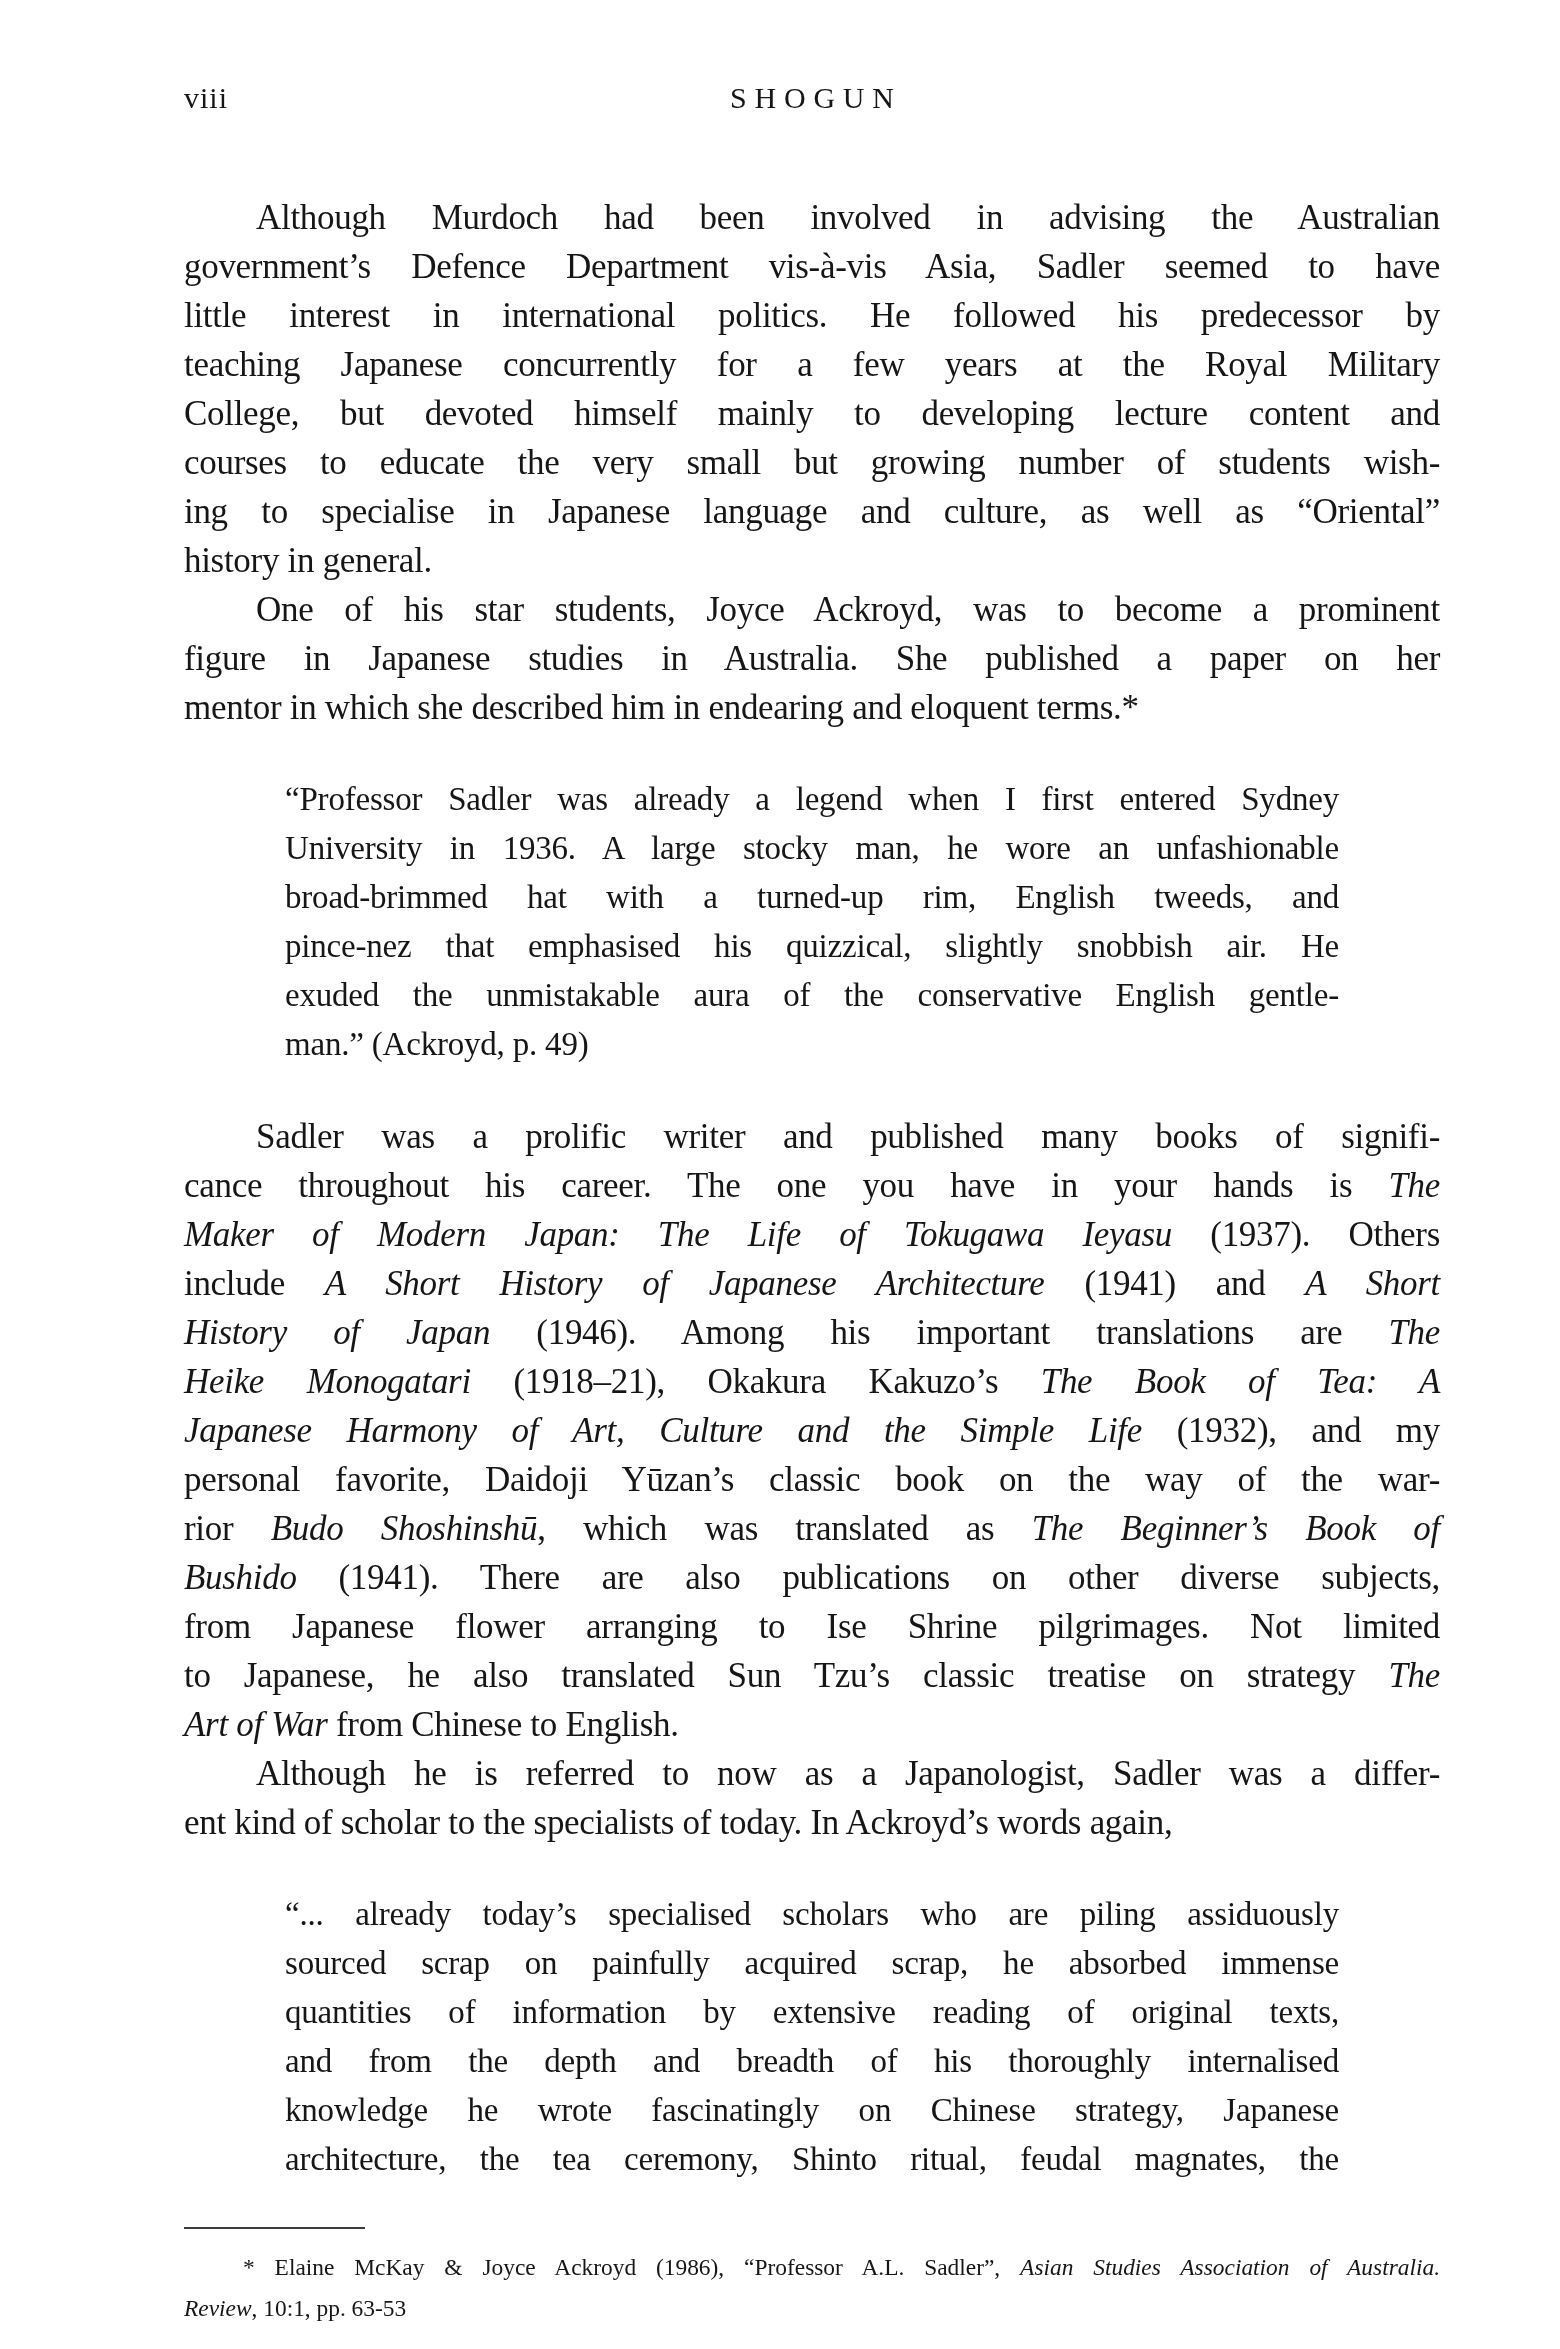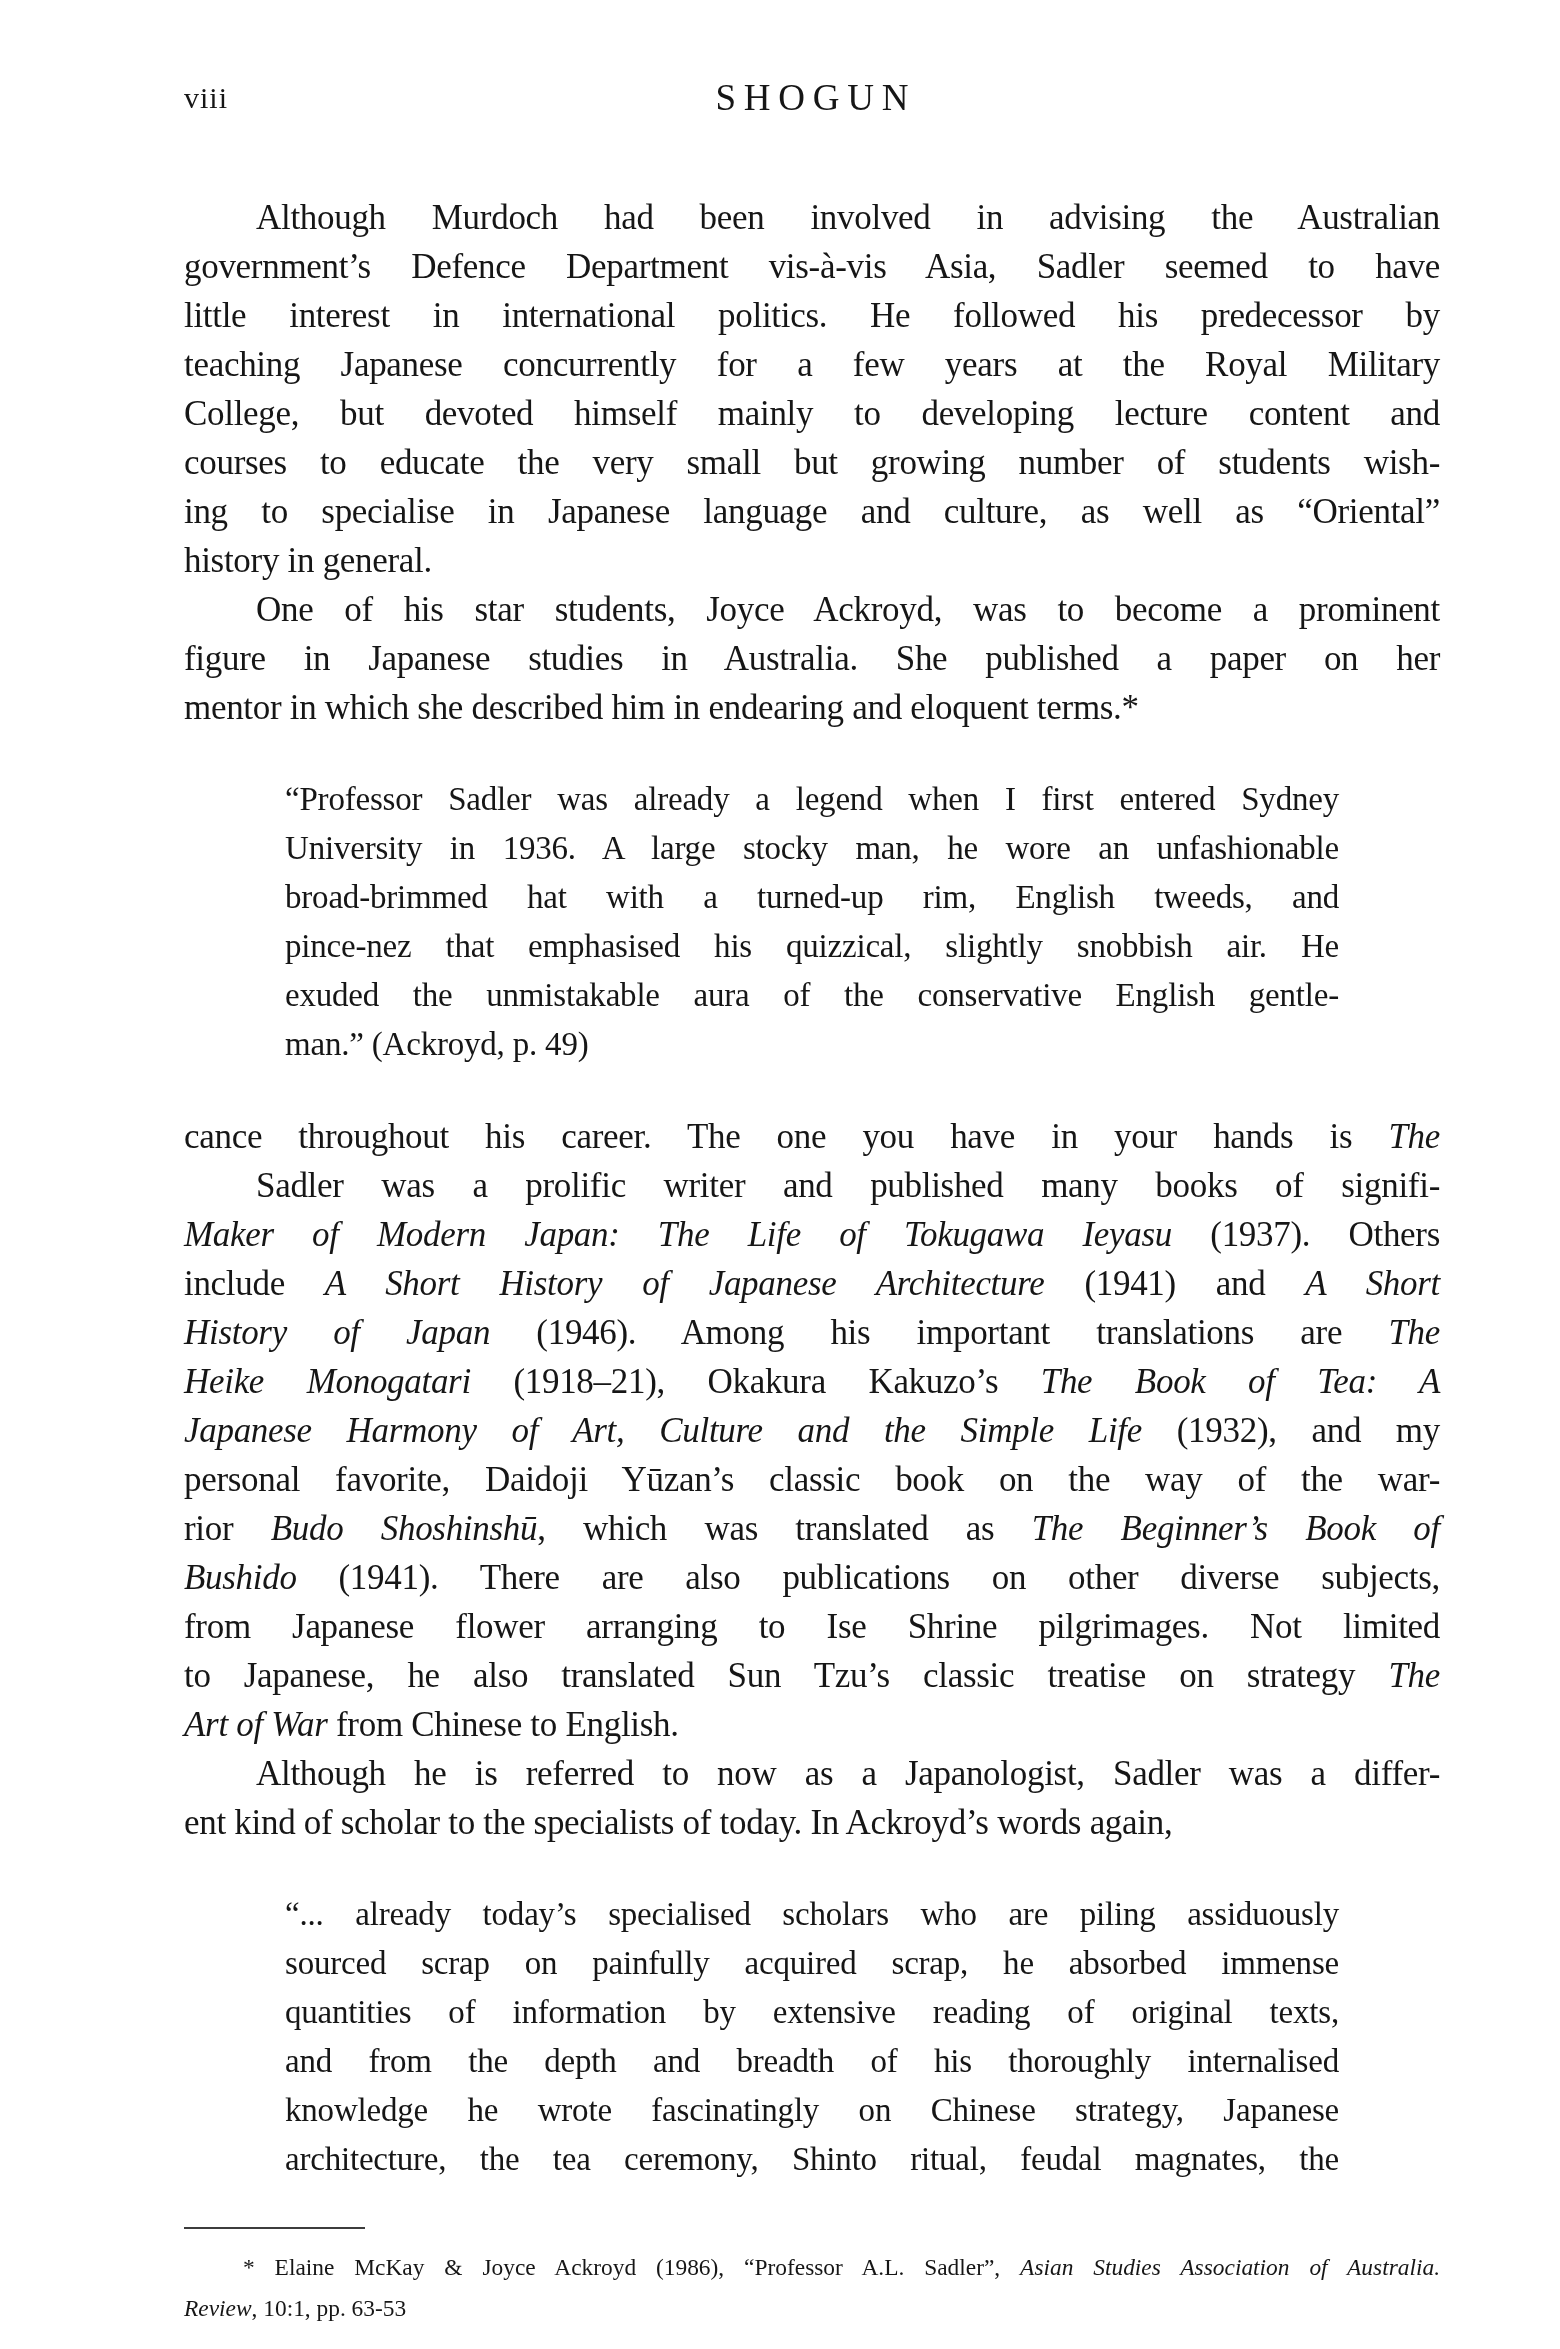--- a/index.html
+++ b/index.html
@@ -29,21 +29,21 @@
     position: absolute;
     left: 0; top: 0;
     font-size: 30px;
     line-height: 35px;
     letter-spacing: 1px;
   }
   .running-head {
     position: absolute;
     left: 0; right: 0; top: 0;
     text-align: center;
-    font-size: 37px;
+    font-size: 30px;
     line-height: 35px;
     letter-spacing: 7.8px;
     text-indent: 7.8px; 
   }
   
   .body-text { margin-top: 78px; }
   .block { margin: 0; }
   .paragraph .line {
     font-size: 35px;
     line-height: 49px;
@@ -109,22 +109,22 @@
       </div>
       <blockquote class="block blockquote">
         <div class="line"><span>“Professor Sadler was already a legend when I first entered Sydney</span></div>
         <div class="line"><span>University in 1936. A large stocky man, he wore an unfashionable</span></div>
         <div class="line"><span>broad-brimmed hat with a turned-up rim, English tweeds, and</span></div>
         <div class="line"><span>pince-nez that emphasised his quizzical, slightly snobbish air. He</span></div>
         <div class="line"><span>exuded the unmistakable aura of the conservative English gentle-</span></div>
         <div class="line line-last"><span>man.” (Ackroyd, p. 49)</span></div>
       </blockquote>
       <div class="block paragraph">
+        <div class="line line-indent"><span>Sadler was a prolific writer and published many books of signifi-</span></div>
         <div class="line"><span>cance throughout his career. The one you have in your hands is </span><span class="it">The</span></div>
-        <div class="line line-indent"><span>Sadler was a prolific writer and published many books of signifi-</span></div>
         <div class="line"><span class="it">Maker of Modern Japan: The Life of Tokugawa Ieyasu</span><span> (1937). Others</span></div>
         <div class="line"><span>include </span><span class="it">A Short History of Japanese Architecture</span><span> (1941) and </span><span class="it">A Short</span></div>
         <div class="line"><span class="it">History of Japan</span><span> (1946). Among his important translations are </span><span class="it">The</span></div>
         <div class="line"><span class="it">Heike Monogatari</span><span> (1918–21), Okakura Kakuzo’s </span><span class="it">The Book of Tea: A</span></div>
         <div class="line"><span class="it">Japanese Harmony of Art, Culture and the Simple Life</span><span> (1932), and my</span></div>
         <div class="line"><span>personal favorite, Daidoji Yūzan’s classic book on the way of the war-</span></div>
         <div class="line"><span>rior </span><span class="it">Budo Shoshinshū</span><span>, which was translated as </span><span class="it">The Beginner’s Book of</span></div>
         <div class="line"><span class="it">Bushido</span><span> (1941). There are also publications on other diverse subjects,</span></div>
         <div class="line"><span>from Japanese flower arranging to Ise Shrine pilgrimages. Not limited</span></div>
         <div class="line"><span>to Japanese, he also translated Sun Tzu’s classic treatise on strategy </span><span class="it">The</span></div>

